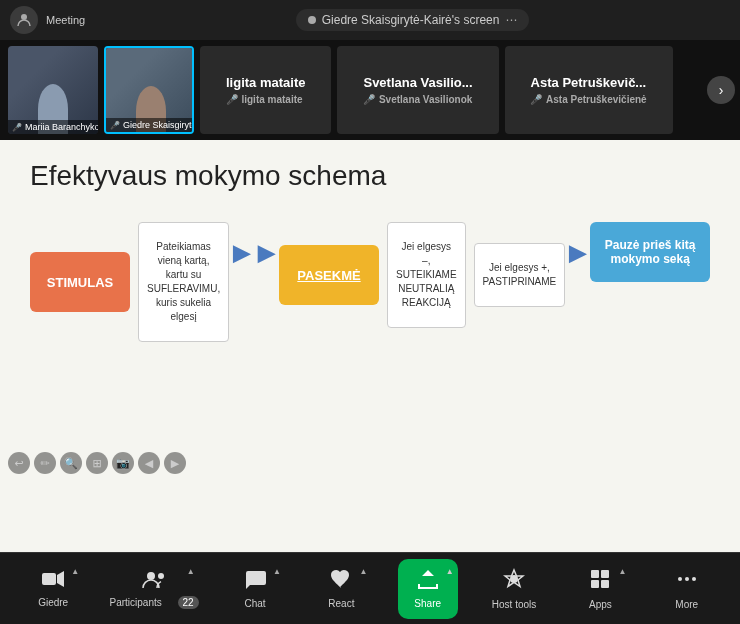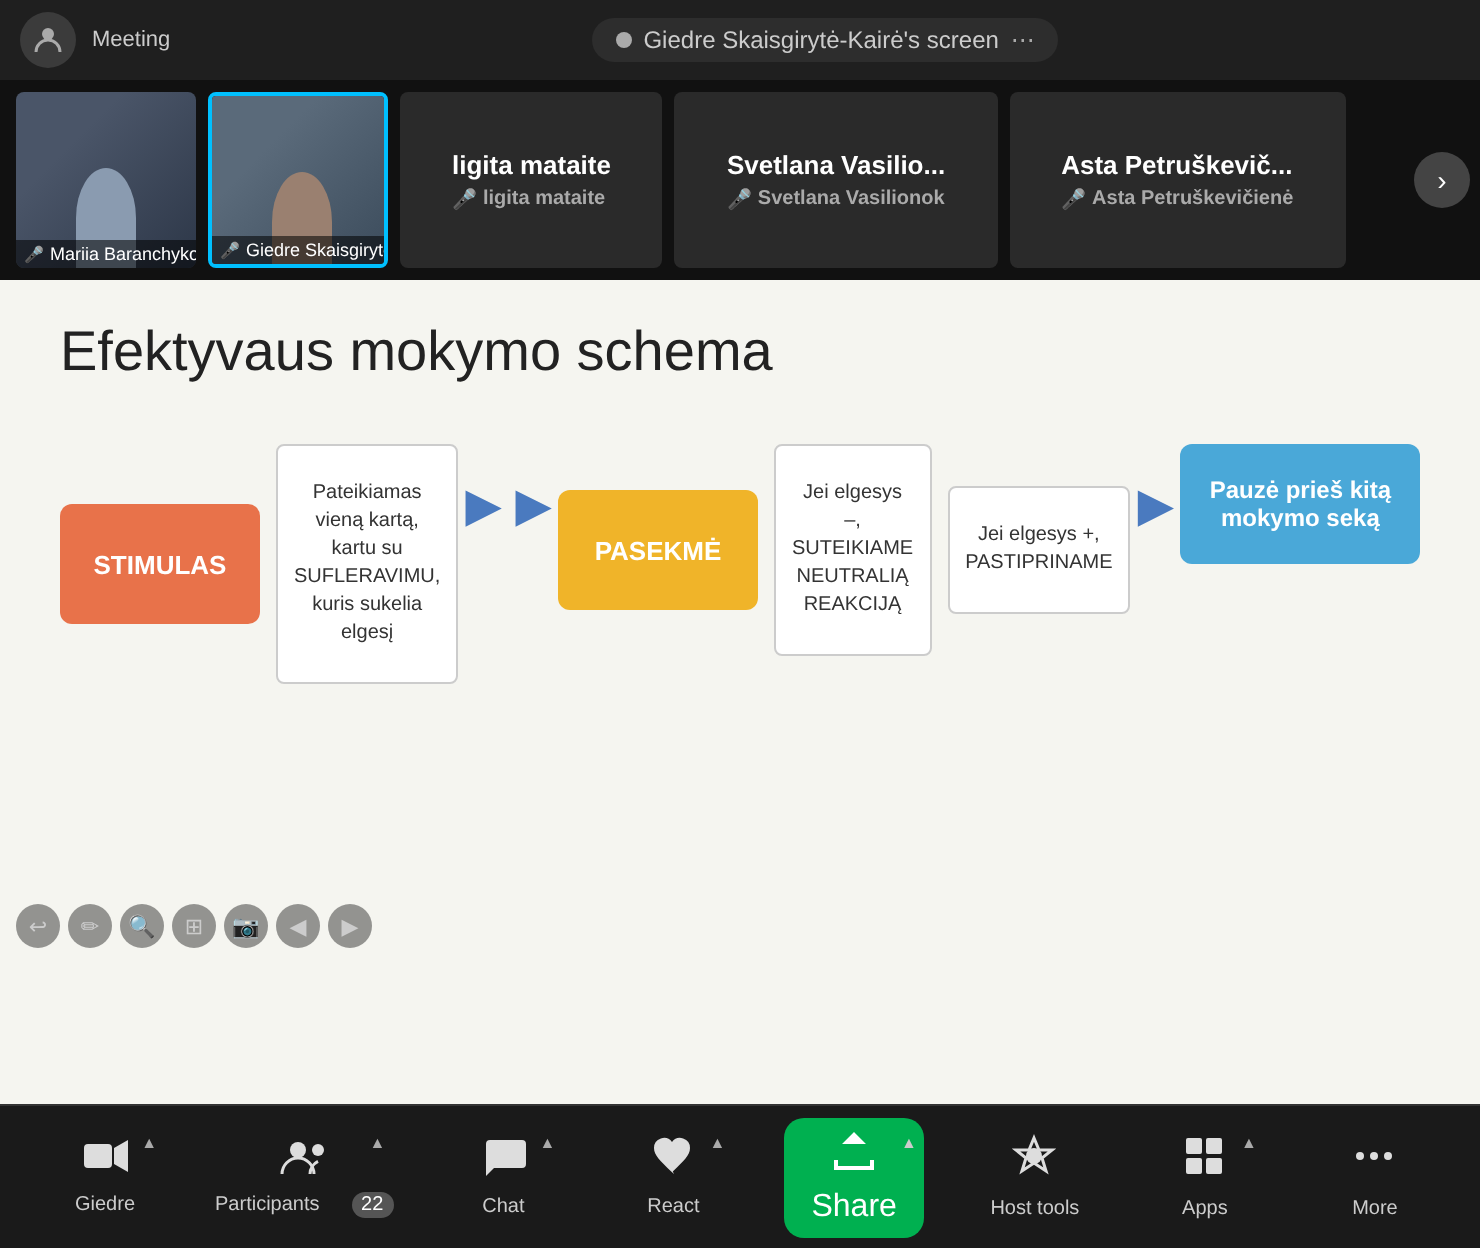--- a/index.html
+++ b/index.html
@@ -169,21 +169,21 @@
       text-align: center;
       font-size: 13px;
       font-weight: 700;
       color: #fff;
       padding: 10px 14px;
       min-width: 90px;
       min-height: 60px;
     }
     .flow-box.stimulas { background: #e8724a; min-width: 100px; }
     .flow-box.elgesys { background: #999; min-width: 100px; }
-    .flow-box.pasekme { background: #f0b429; min-width: 100px; }
+    .flow-box.pasekme { background: #f0b429; min-width: 100px; text-decoration: underline; }
     .flow-box.pauze { background: #4aa8d8; min-width: 120px; font-size: 12px; }
 
     .flow-arrow {
       color: #4a7abf;
       font-size: 22px;
       margin: 0 4px;
       font-weight: bold;
     }
 
     
@@ -247,21 +247,21 @@
       background: #00b050;
       border-radius: 10px;
       padding: 6px 14px;
       display: flex;
       flex-direction: column;
       align-items: center;
       gap: 3px;
       cursor: pointer;
     }
     .share-btn .toolbar-icon { color: #fff; }
-    .share-btn .toolbar-label { color: #fff; font-size: 16px; }
+    .share-btn .toolbar-label { color: #fff; font-size: 10px; }
     .share-btn .caret { color: #ccc; }
     .badge-count {
       background: #555;
       border-radius: 10px;
       padding: 1px 5px;
       font-size: 10px;
       color: #fff;
       margin-left: 13px;
     }
 

